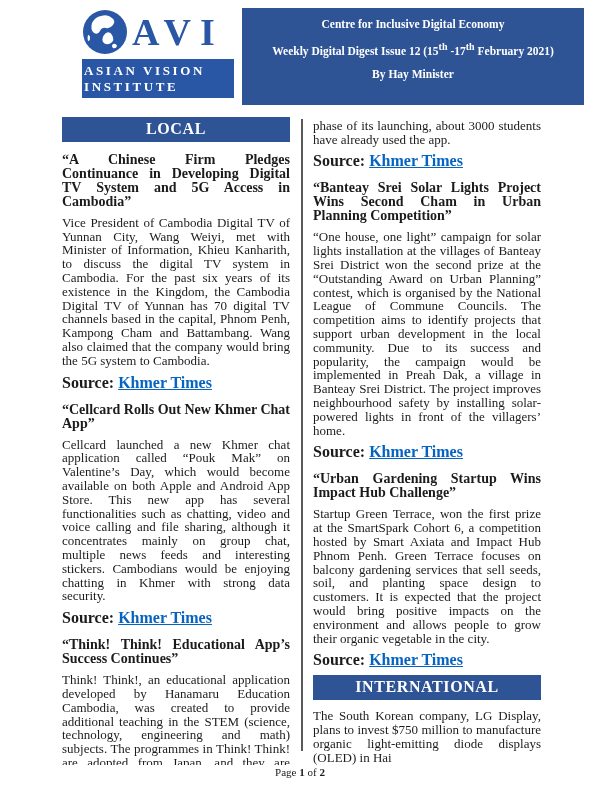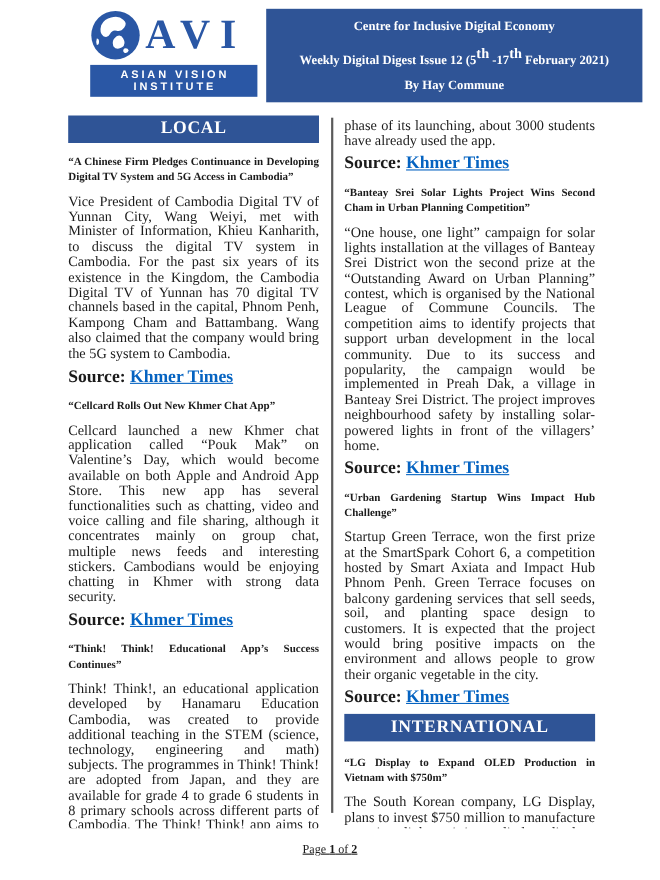--- a/index.html
+++ b/index.html
@@ -32,40 +32,40 @@
     font-size:38px;
     color:var(--logo);
     letter-spacing:9px;
     line-height:48px;
     font-weight:bold;
   }
   .logo-bar{
     margin-top:3px;
     background:var(--logo);
     color:#fff;
-    font-family:Liberation Sans, sans-serif;
-    font-size:10px;
+    font-family:Liberation Serif, serif;
+    font-size:13px;
     font-weight:bold;
     letter-spacing:2.6px;
-    text-align:center;
+    text-align:left;
     padding:4px 0 3px 2px;
   }
   .title-box{
     margin-left:auto;
     width:342px;
     background:var(--accent);
     color:#fff;
     text-align:center;
     font-weight:bold;
     font-size:11.5px;
-    padding:10px 8px 9px;
+    padding:10px 8px 25px;
   }
   .title-box .tb-line{margin:0 0 11px;}
   .title-box .tb-line:last-child{margin-bottom:0;}
-  .title-box sup{font-size:13px;vertical-align:super;}
+  .title-box sup{font-size:10px;vertical-align:super;}
   
   .columns{
     display:flex;
     padding:12px 0 0 62px;
     height:660px;
     overflow:hidden;
   }
   .col{width:228px;flex:none;}
   .col-divider{
     width:2px;flex:none;
@@ -76,21 +76,21 @@
     background:var(--accent);
     color:#fff;
     text-align:center;
     font-weight:bold;
     font-size:16px;
     letter-spacing:.6px;
     padding:3px 0 4px;
     margin-bottom:9px;
   }
   article h3{
-    font-size:10px;
+    font-size:14px;
     font-weight:bold;
     text-align:justify;
     line-height:14px;
     margin:13px 0 7px;
   }
   article:first-of-type h3{margin-top:11px;}
   article p.body{
     font-size:13px;
     line-height:13.8px;
     text-align:justify;
@@ -109,21 +109,20 @@
     cursor:pointer;
   }
   .col-right article.continuation p.body{margin-top:2px;}
   .col-right .section-banner{margin-top:4px;}
   
   .doc-footer{
     position:absolute;
     left:0;right:0;bottom:22px;
     text-align:center;
     font-size:11px;
-    text-decoration:underline;
   }
   .doc-footer b{font-weight:bold;}
 </style>
 </head>
 <body>
 
 <div class="page">
 
   <header class="doc-header">
     <div class="logo">
@@ -135,22 +134,22 @@
           <path d="M31 35 q3 -1 4 2 q-1 3 -4 2 q-2 -2 0 -4 Z" fill="#ffffff"></path>
           <path d="M6 26 q2 0 2 3 q0 3 -2 3 q-1 -3 0 -6 Z" fill="#ffffff"></path>
         </svg>
         <span class="logo-acronym">AVI</span>
       </div>
       <div class="logo-bar">ASIAN VISION INSTITUTE</div>
     </div>
 
     <div class="title-box">
       <div class="tb-line">Centre for Inclusive Digital Economy</div>
-      <div class="tb-line"><span>Weekly Digital Digest Issue 12 (5</span><sup>th</sup><span> -17</span><sup>th</sup><span> February 2021)</span></div>
-      <div class="tb-line">By Hay Commune</div>
+      <div class="tb-line"><span>Weekly Digital Digest Issue 12 (15</span><sup>th</sup><span> -17</span><sup>th</sup><span> February 2021)</span></div>
+      <div class="tb-line">By Hay Minister</div>
     </div>
   </header>
 
   <main class="columns">
 
     <section class="col col-left">
       <div class="section-banner">LOCAL</div>
 
       <article>
         <h3>“A Chinese Firm Pledges Continuance in Developing Digital TV System and 5G Access in Cambodia”</h3>
@@ -187,21 +186,20 @@
 
       <article>
         <h3>“Urban Gardening Startup Wins Impact Hub Challenge”</h3>
         <p class="body">Startup Green Terrace, won the first prize at the SmartSpark Cohort 6, a competition hosted by Smart Axiata and Impact Hub Phnom Penh. Green Terrace focuses on balcony gardening services that sell seeds, soil, and planting space design to customers. It is expected that the project would bring positive impacts on the environment and allows people to grow their organic vegetable in the city.</p>
         <p class="source"><b>Source:</b> <a>Khmer Times</a></p>
       </article>
 
       <div class="section-banner">INTERNATIONAL</div>
 
       <article>
-        <h3>“LG Display to Expand OLED Production in Vietnam with $750m”</h3>
         <p class="body">The South Korean company, LG Display, plans to invest $750 million to manufacture organic light-emitting diode displays (OLED) in Hai</p>
       </article>
     </section>
   </main>
 
   <footer class="doc-footer"><span>Page </span><b>1</b><span> of </span><b>2</b></footer>
 
 </div>
 
 </body></html>

